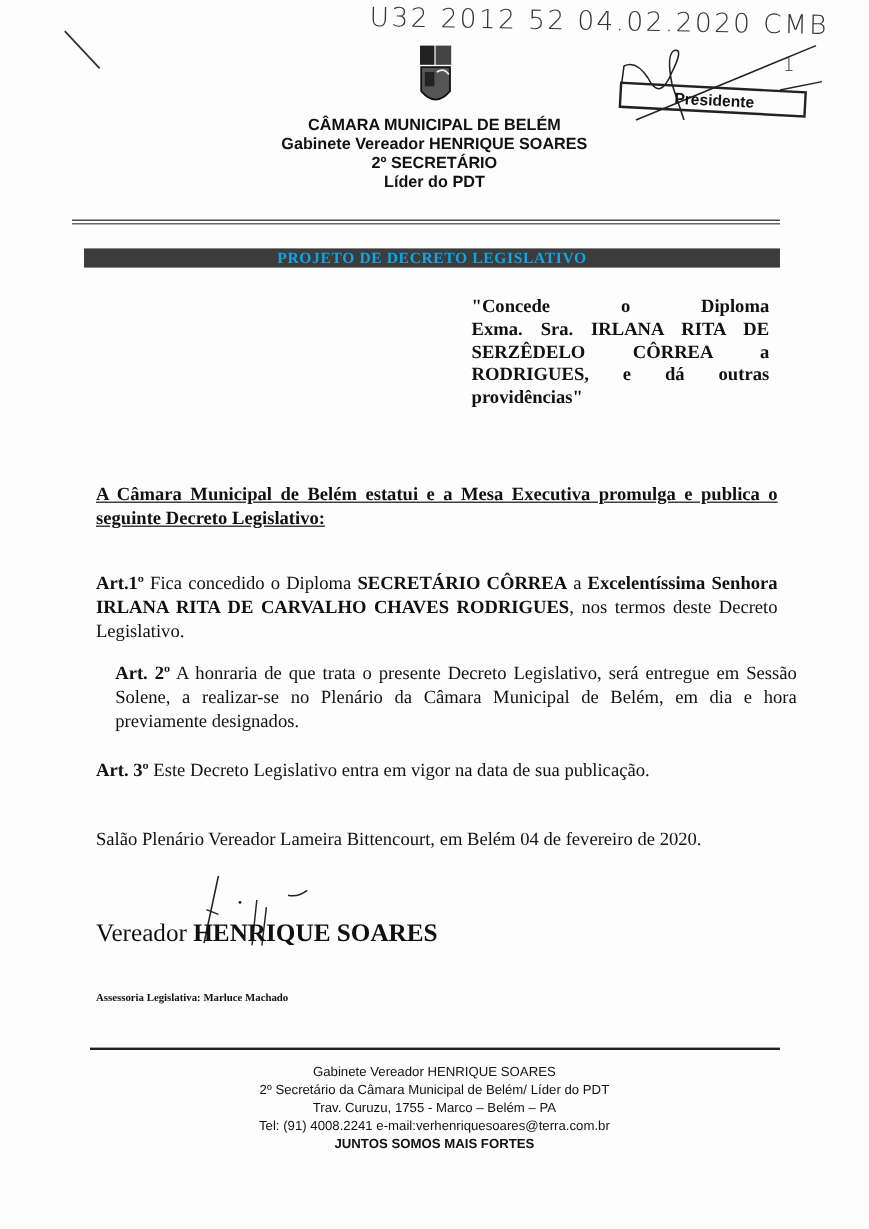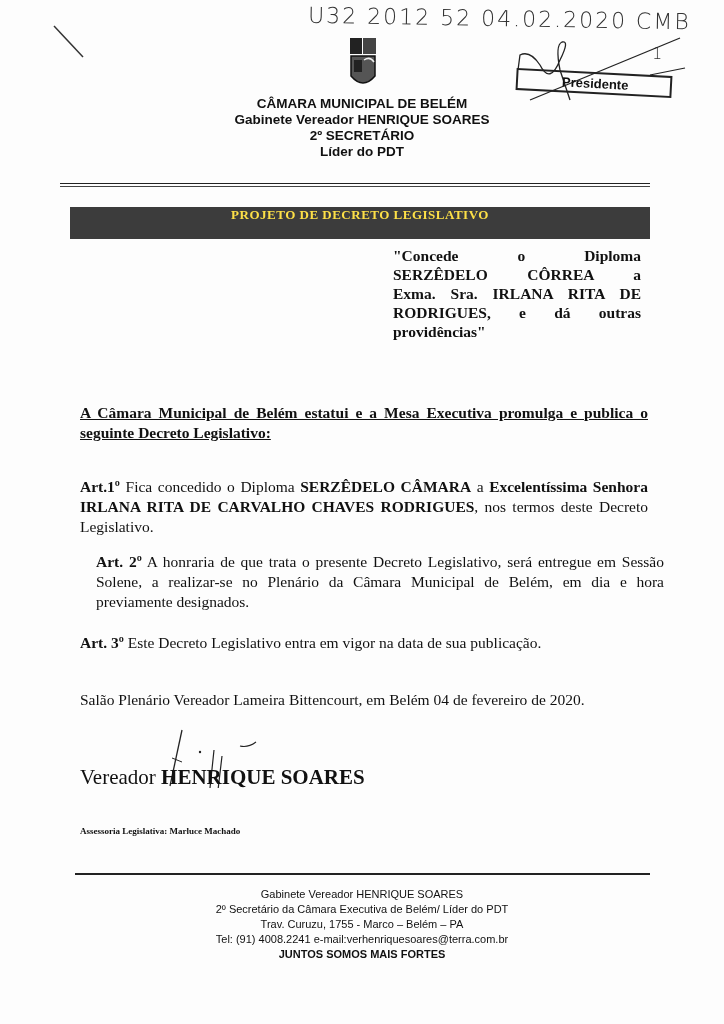--- a/index.html
+++ b/index.html
@@ -14,22 +14,22 @@
   #corner-mark { left: 0; top: 0; }
   #logo { left: 348px; top: 36px; width: 30px; height: 56px; }
   #stamp { left: 516px; top: 72px; width: 156px; height: 22px; border: 2px solid #222; transform: rotate(3deg);
            font-family: "Liberation Sans", sans-serif; font-weight: bold; font-size: 13px; padding-left: 44px; box-sizing: border-box; line-height: 20px; }
   #sig-scribble { left: 500px; top: 30px; }
 
   #header { left: 0; width: 724px; top: 96px; text-align: center; font-weight: bold; font-size: 13.5px; line-height: 16px; }
   #header-rule1 { left: 60px; top: 183px; width: 590px; height: 0; border-top: 1.5px solid #222; }
   #header-rule2 { left: 60px; top: 186px; width: 590px; height: 0; border-top: 1px solid #444; }
 
-  #bar { left: 70px; top: 207px; width: 580px; height: 32px; background: #3c3c3c; text-align: center;
-         font-family: "Liberation Serif", serif; font-weight: bold; font-size: 13px; line-height: 16px; color: #fde047; letter-spacing: 0.5px; }
+  #bar { left: 70px; top: 207px; width: 580px; height: 16px; background: #3c3c3c; text-align: center;
+         font-family: "Liberation Serif", serif; font-weight: bold; font-size: 13px; line-height: 16px; color: #0ea5e9; letter-spacing: 0.5px; }
 
   #ementa { left: 393px; top: 246px; width: 248px; font-size: 15.5px; font-weight: bold; line-height: 19px; text-align: justify; text-align-last: left; }
   #ementa .j { text-align-last: justify; display: block; }
 
   .para { left: 80px; width: 568px; font-size: 15.5px; line-height: 20px; text-align: justify; }
   #preamble { top: 403px; font-weight: bold; text-decoration: underline; }
   #art1 { top: 477px; }
   #art2 { top: 552px; margin-left: 16px; }
   #art3 { top: 633px; }
   #local { top: 690px; }
@@ -75,30 +75,30 @@
   <div>2º SECRETÁRIO</div>
   <div>Líder do PDT</div>
 </div>
 <div id="header-rule1" class="abs"></div>
 <div id="header-rule2" class="abs"></div>
 
 <div id="bar" class="abs">PROJETO DE DECRETO LEGISLATIVO</div>
 
 <div id="ementa" class="abs serif">
   <span class="j">"Concede o Diploma</span>
+  <span class="j">Exma. Sra. IRLANA RITA DE</span>
   <span class="j">SERZÊDELO CÔRREA a</span>
-  <span class="j">Exma. Sra. IRLANA RITA DE</span>
   <span class="j">RODRIGUES, e dá outras</span>
   <span>providências"</span>
 </div>
 
 <div id="preamble" class="abs para serif">A Câmara Municipal de Belém estatui e a Mesa Executiva promulga e publica o seguinte Decreto Legislativo:</div>
 
 <div id="art1" class="abs para serif">
-  <b>Art.1º</b><span> Fica concedido o Diploma </span><b>SERZÊDELO CÂMARA</b><span> a </span><b>Excelentíssima Senhora IRLANA RITA DE CARVALHO CHAVES RODRIGUES</b><span>, nos termos deste Decreto Legislativo.</span>
+  <b>Art.1º</b><span> Fica concedido o Diploma </span><b>SECRETÁRIO CÔRREA</b><span> a </span><b>Excelentíssima Senhora IRLANA RITA DE CARVALHO CHAVES RODRIGUES</b><span>, nos termos deste Decreto Legislativo.</span>
 </div>
 <div id="art2" class="abs para serif">
   <b>Art. 2º</b><span> A honraria de que trata o presente Decreto Legislativo, será entregue em Sessão Solene, a realizar-se no Plenário da Câmara Municipal de Belém, em dia e hora previamente designados.</span>
 </div>
 <div id="art3" class="abs para serif">
   <b>Art. 3º</b><span> Este Decreto Legislativo entra em vigor na data de sua publicação.</span>
 </div>
 
 <div id="local" class="abs para serif">Salão Plenário Vereador Lameira Bittencourt, em Belém 04 de fevereiro de 2020.</div>
 
@@ -112,17 +112,17 @@
 
 <div id="signer" class="abs serif">
   <div><span>Vereador </span><b>HENRIQUE SOARES</b></div>
 </div>
 
 <div id="assessoria" class="abs serif">Assessoria Legislativa: Marluce Machado</div>
 
 <div id="footer-rule" class="abs"></div>
 <div id="footer" class="abs sans">
   <div>Gabinete Vereador HENRIQUE SOARES</div>
-  <div>2º Secretário da Câmara Executiva de Belém/ Líder do PDT</div>
+  <div>2º Secretário da Câmara Municipal de Belém/ Líder do PDT</div>
   <div>Trav. Curuzu, 1755 - Marco – Belém – PA</div>
   <div>Tel: (91) 4008.2241 e-mail:verhenriquesoares@terra.com.br</div>
   <div class="b">JUNTOS SOMOS MAIS FORTES</div>
 </div>
 
 </body></html>

